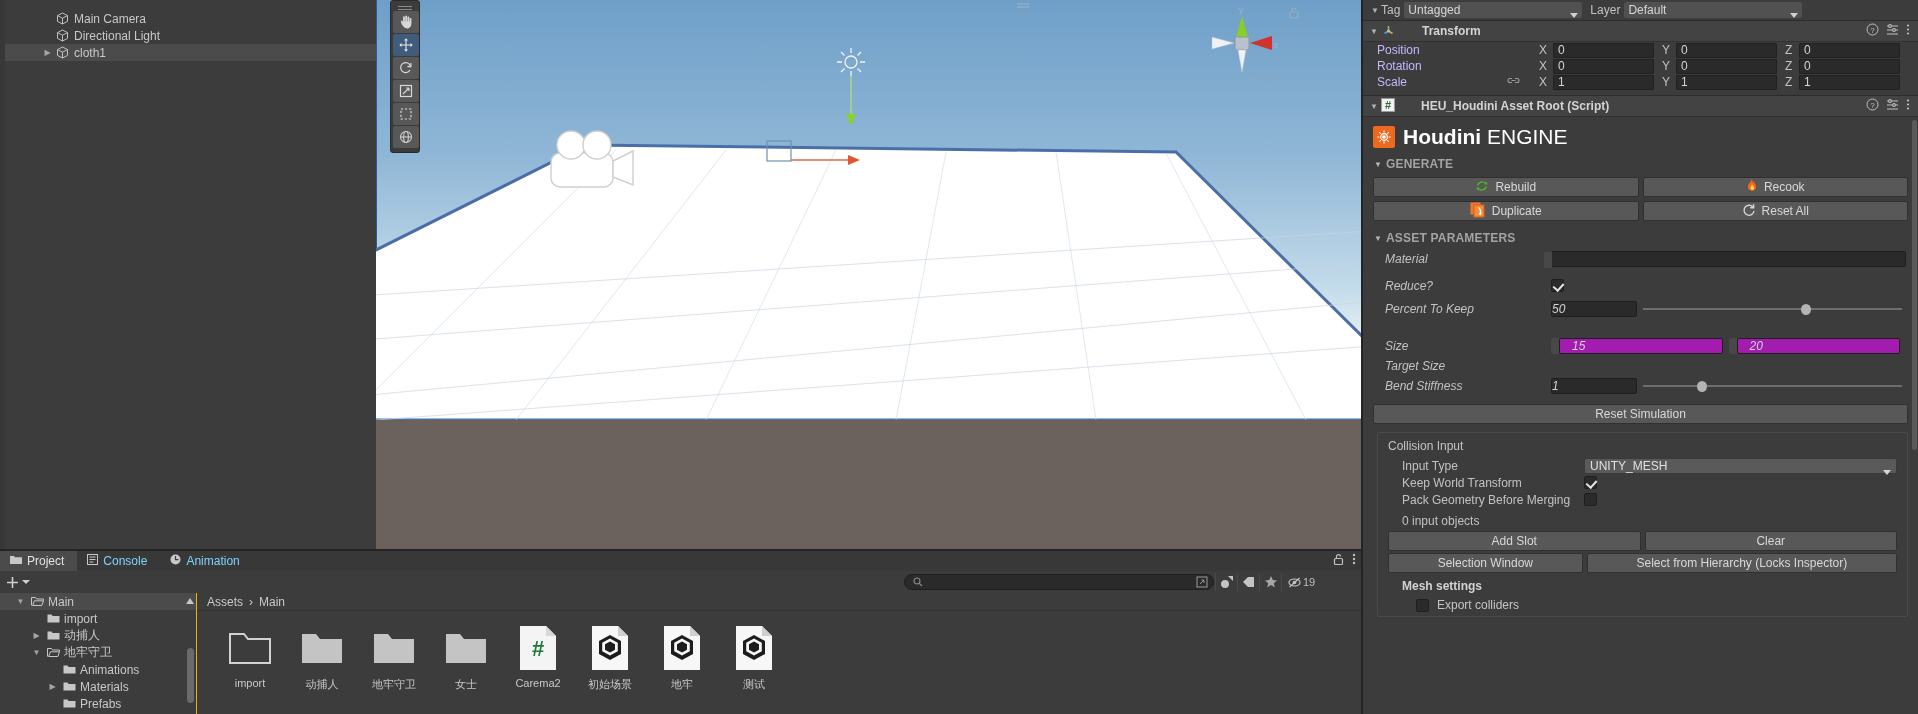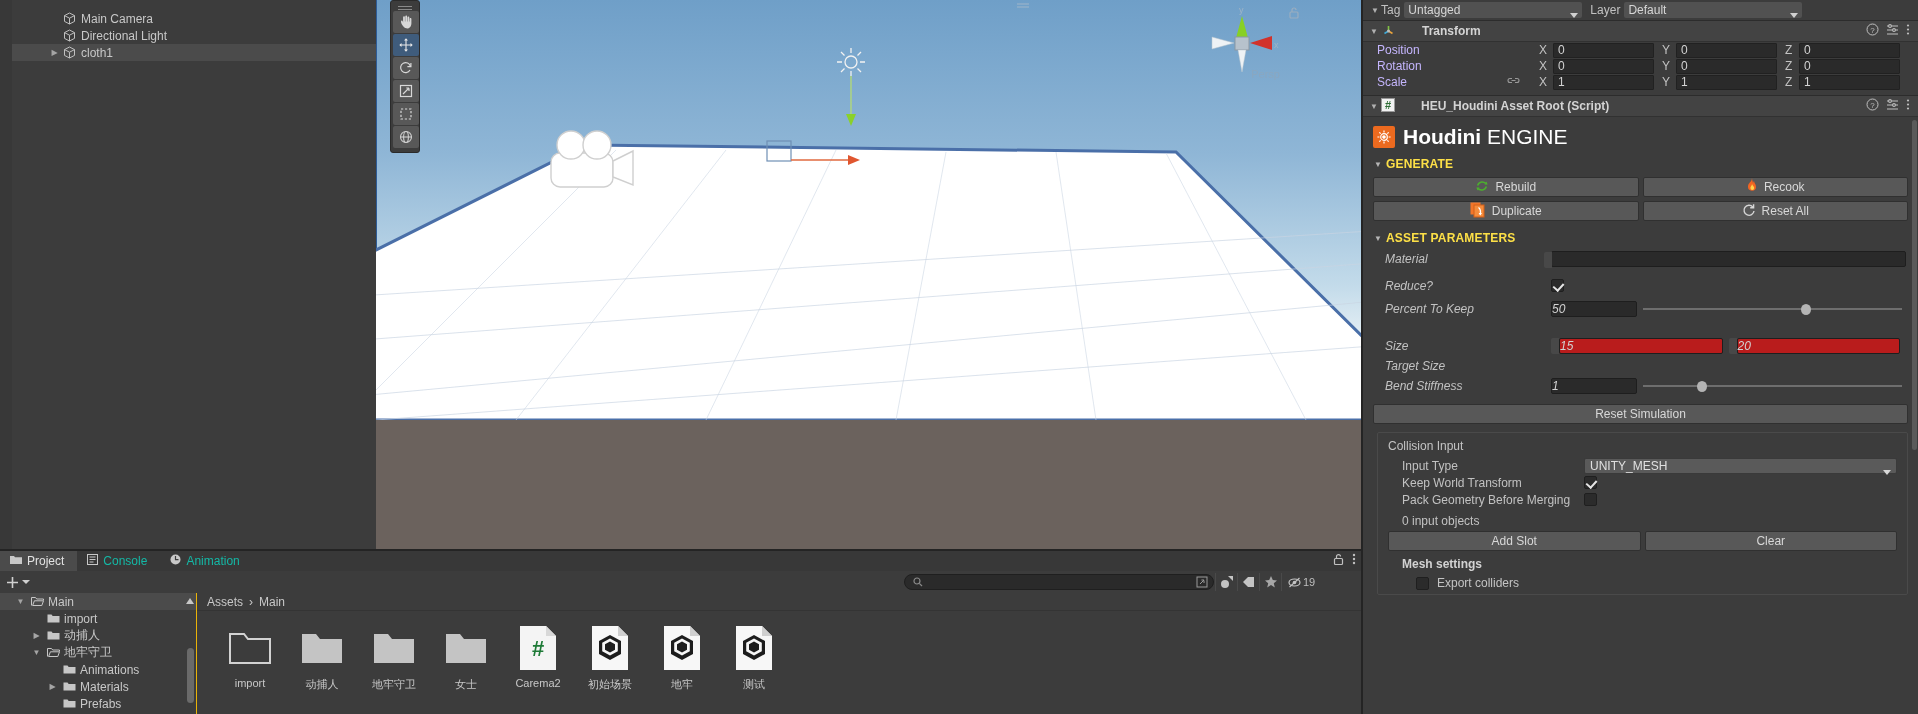--- a/index.html
+++ b/index.html
@@ -8,21 +8,21 @@
     background: #383838;
     font-family: "Liberation Sans", sans-serif;
     font-size: 12px;
     color: #c4c4c4;
     overflow: hidden;
   }
   .root { position: relative; width: 1918px; height: 714px; }
 
   
   .hierarchy {
-    position: absolute; left: 12px; top: 0; width: 376px; height: 550px;
+    position: absolute; left: 5px; top: 0; width: 376px; height: 550px;
     background: #3c3c3c;
   }
   .hier-row {
     height: 17px; display: flex; align-items: center;
     padding-left: 0px; font-size: 12px; color: #c8c8c8;
   }
   .hier-row.selected { background: #4b4b4b; }
   .tri {
     width: 13px; height: 17px; display: inline-flex;
     align-items: center; justify-content: center;
@@ -112,21 +112,21 @@
   .hou-title { display:flex; align-items:center; padding: 8px 0 6px 10px; }
   .hou-logo {
     width: 22px; height: 22px; background:#ec6a1f; border-radius: 2px;
     display:flex; align-items:center; justify-content:center; margin-right: 8px;
   }
   .hou-name { font-size: 21px; color:#ffffff; font-weight: bold; letter-spacing:0px;}
   .hou-name .thin { font-weight: normal; }
 
   .sect-head { display:flex; align-items:center; padding-left: 11px; height: 18px; }
   .sect-head .stri { font-size:8px; color:#b5b5b5; margin-right:4px;}
-  .sect-head .stxt { font-size:12px; font-weight:bold; color:#fde047; letter-spacing:0.2px;}
+  .sect-head .stxt { font-size:12px; font-weight:bold; color:#a3a3a3; letter-spacing:0.2px;}
 
   .btn-row { display:flex; gap: 4px; padding: 4px 10px 0 10px; }
   .ubtn {
     flex:1; height: 20px; background:#585858; border:1px solid #303030;
     border-radius:2px; display:flex; align-items:center; justify-content:center;
     font-size:12px; color:#d8d8d8; gap:6px;
   }
   .ubtn.wide { flex: none; width: 100%; }
 
   .ap-row { display:flex; align-items:center; min-height: 17px; padding-left: 22px; font-size:12px;font-style:italic; }
@@ -144,22 +144,22 @@
     content:""; position:absolute; left:3px; top:1px; width:5px; height:8px;
     border:solid #e6e6e6; border-width:0 2px 2px 0; transform: rotate(42deg);
   }
 
   .numfield { width: 86px; height:16px; background:#2a2a2a; border:1px solid #1e1e1e; border-radius:2px;
               color:#d2d2d2; font-size:12px; display:flex; align-items:center; padding-left:0;}
   .slider { flex:1; height:16px; position:relative; margin-left: 6px; margin-right: 4px;}
   .slider .track { position:absolute; left:0; right:0; top:7px; height:2px; background:#6e6e6e;}
   .slider .knob { position:absolute; top:3px; width:10px; height:11px; background:#b4b4b4; border-radius:50%;}
 
-  .sz-field { flex:1; height:16px; background:#b91c1c; border:1px solid #1e1e1e; border-radius:2px;
-              color:#d2d2d2; font-size:12px; display:flex; align-items:center; padding-left:0; margin-right:6px;}
+  .sz-field { flex:1; height:16px; background:#a21caf; border:1px solid #1e1e1e; border-radius:2px;
+              color:#d2d2d2; font-size:12px; display:flex; align-items:center; padding-left:12px; margin-right:6px;}
   .sz-pick { width:8px; height:16px; background:#484848; border-radius:2px 0 0 2px; }
 
   .grpbox { margin: 8px 10px 0 14px; border:1px solid #4a4a4a; border-radius:2px; padding: 6px 0 4px 0;}
   .grp-title { font-size:12px; color:#c4c4c4; padding-left: 10px; margin-bottom:4px;}
   .grp-row { display:flex; align-items:center; min-height:17px; padding-left: 24px; font-size:12px;}
   .grp-label { width: 182px; color:#c2c2c2;}
   .dd-field {
     flex:1; height:16px; background:#5a5a5a; border:1px solid #3a3a3a; border-radius:2px;
     color:#e0e0e0; font-size:12px; display:flex; align-items:center; padding-left:5px;
     margin-right:10px; position:relative;
@@ -172,21 +172,21 @@
   .insp-scrollbar { position:absolute; right:1px; top:120px; width:5px; height:330px; background:#5a5a5a; border-radius:3px;}
 
   
   .project {
     position: absolute; left: 0; top: 550px; width: 1362px; height: 164px;
     background: #3c3c3c; border-top:1px solid #242424;
   }
   .tabbar { height: 20px; background:#383838; display:flex; align-items:flex-end; }
   .tab {
     height: 20px; display:flex; align-items:center; gap:5px;
-    padding: 0 13px 0 10px; font-size:12px; color:#14b8a6;
+    padding: 0 13px 0 10px; font-size:12px; color:#7dd3fc;
   }
   .tab.active { background:#4b4b4b; color:#e2e2e2; }
   .proj-toolbar { height: 22px; background:#3c3c3c; display:flex; align-items:center; position:relative;}
   .plus-dd { display:flex; align-items:center; gap:3px; padding-left:6px;}
   .search-wrap { position:absolute; left: 904px; top: 3px; width: 310px; height: 16px; }
   .search-box {
     width: 100%; height: 16px; background:#2a2a2a; border:1px solid #1f1f1f;
     border-radius:9px; display:flex; align-items:center; padding-left:8px; gap:5px;
   }
   .search-input { font-size:11px; color:#6e6e6e; }
@@ -920,20 +920,28 @@
         <div class="grp-note">0 input objects</div>
 
         <div class="grp-btn-row">
           <div class="ubtn">
               <span>Add Slot</span>
             </div>
           <div class="ubtn">
               <span>Clear</span>
             </div>
         </div>
+        <div class="grp-btn-row" style="padding-top:2px;">
+          <div class="ubtn">
+              <span>Selection Window</span>
+            </div>
+          <div class="ubtn" style="flex:1.6;">
+              <span>Select from Hierarchy (Locks Inspector)</span>
+            </div>
+        </div>
 
         <div class="mesh-head">Mesh settings</div>
         <div class="mesh-row">
           <span class="cbox"></span>
           <span>Export colliders</span>
         </div>
       </div>
 
       <div class="insp-scrollbar"></div>
     </div>

